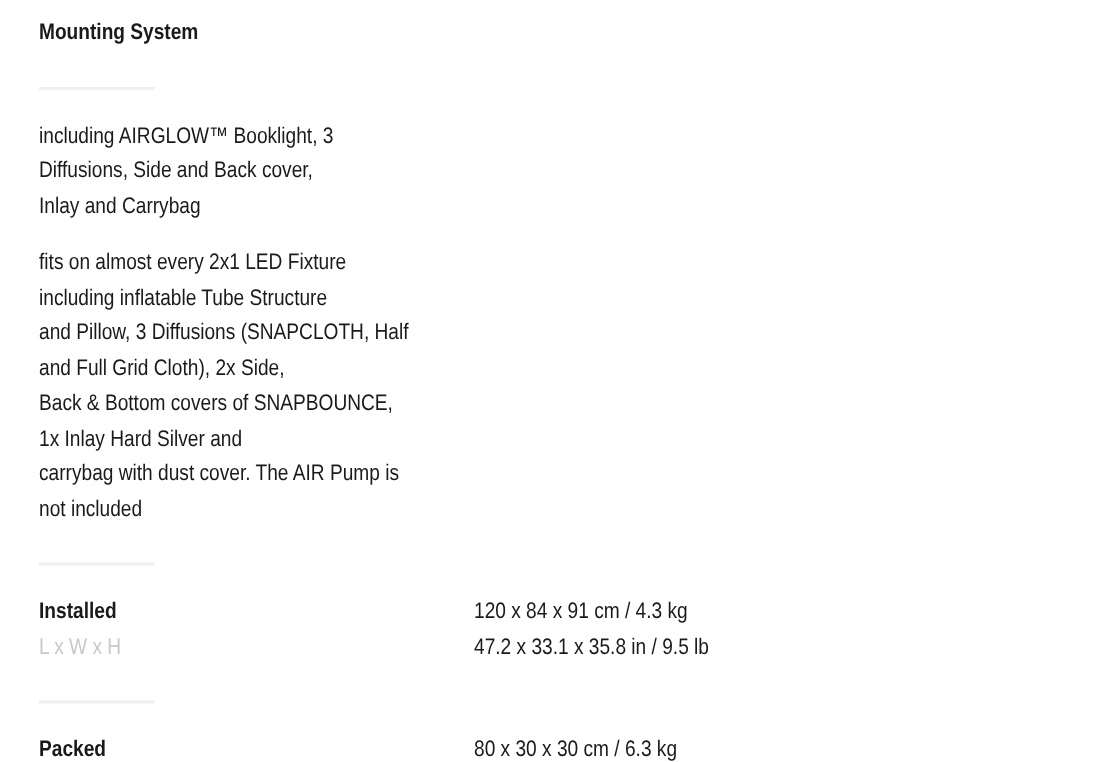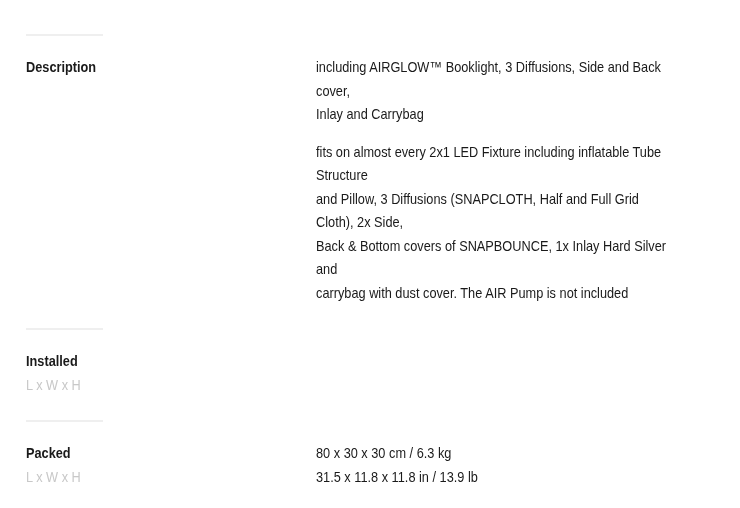--- a/index.html
+++ b/index.html
@@ -56,44 +56,48 @@
     background: #efefef;
     margin: 24px 0 19px 0;
   }
 </style>
 </head>
 <body>
 
 <div class="spec-table">
 
   <div class="spec-row">
+    <div class="label-cell">
+      <div class="label cx">Mounting System</div>
+    </div>
   </div>
 
   <div class="divider"></div>
 
   <div class="spec-row">
-    <div class="label-cell">
-      <div class="label cx">Description</div>
-    </div>
     <div class="value-cell">
       <p class="value cx">including AIRGLOW™ Booklight, 3 Diffusions, Side and Back cover,
 Inlay and Carrybag</p>
       <p class="value cx second-par">fits on almost every 2x1 LED Fixture including inflatable Tube Structure
 and Pillow, 3 Diffusions (SNAPCLOTH, Half and Full Grid Cloth), 2x Side,
 Back &amp; Bottom covers of SNAPBOUNCE, 1x Inlay Hard Silver and
 carrybag with dust cover. The AIR Pump is not included</p>
     </div>
   </div>
 
   <div class="divider"></div>
 
   <div class="spec-row">
     <div class="label-cell">
       <div class="label cx">Installed</div>
       <div class="sublabel cx">L x W x H</div>
+    </div>
+    <div class="value-cell">
+      <p class="value cx">120 x 84 x 91 cm / 4.3 kg
+47.2 x 33.1 x 35.8 in / 9.5 lb</p>
     </div>
   </div>
 
   <div class="divider"></div>
 
   <div class="spec-row">
     <div class="label-cell">
       <div class="label cx">Packed</div>
       <div class="sublabel cx">L x W x H</div>
     </div>

